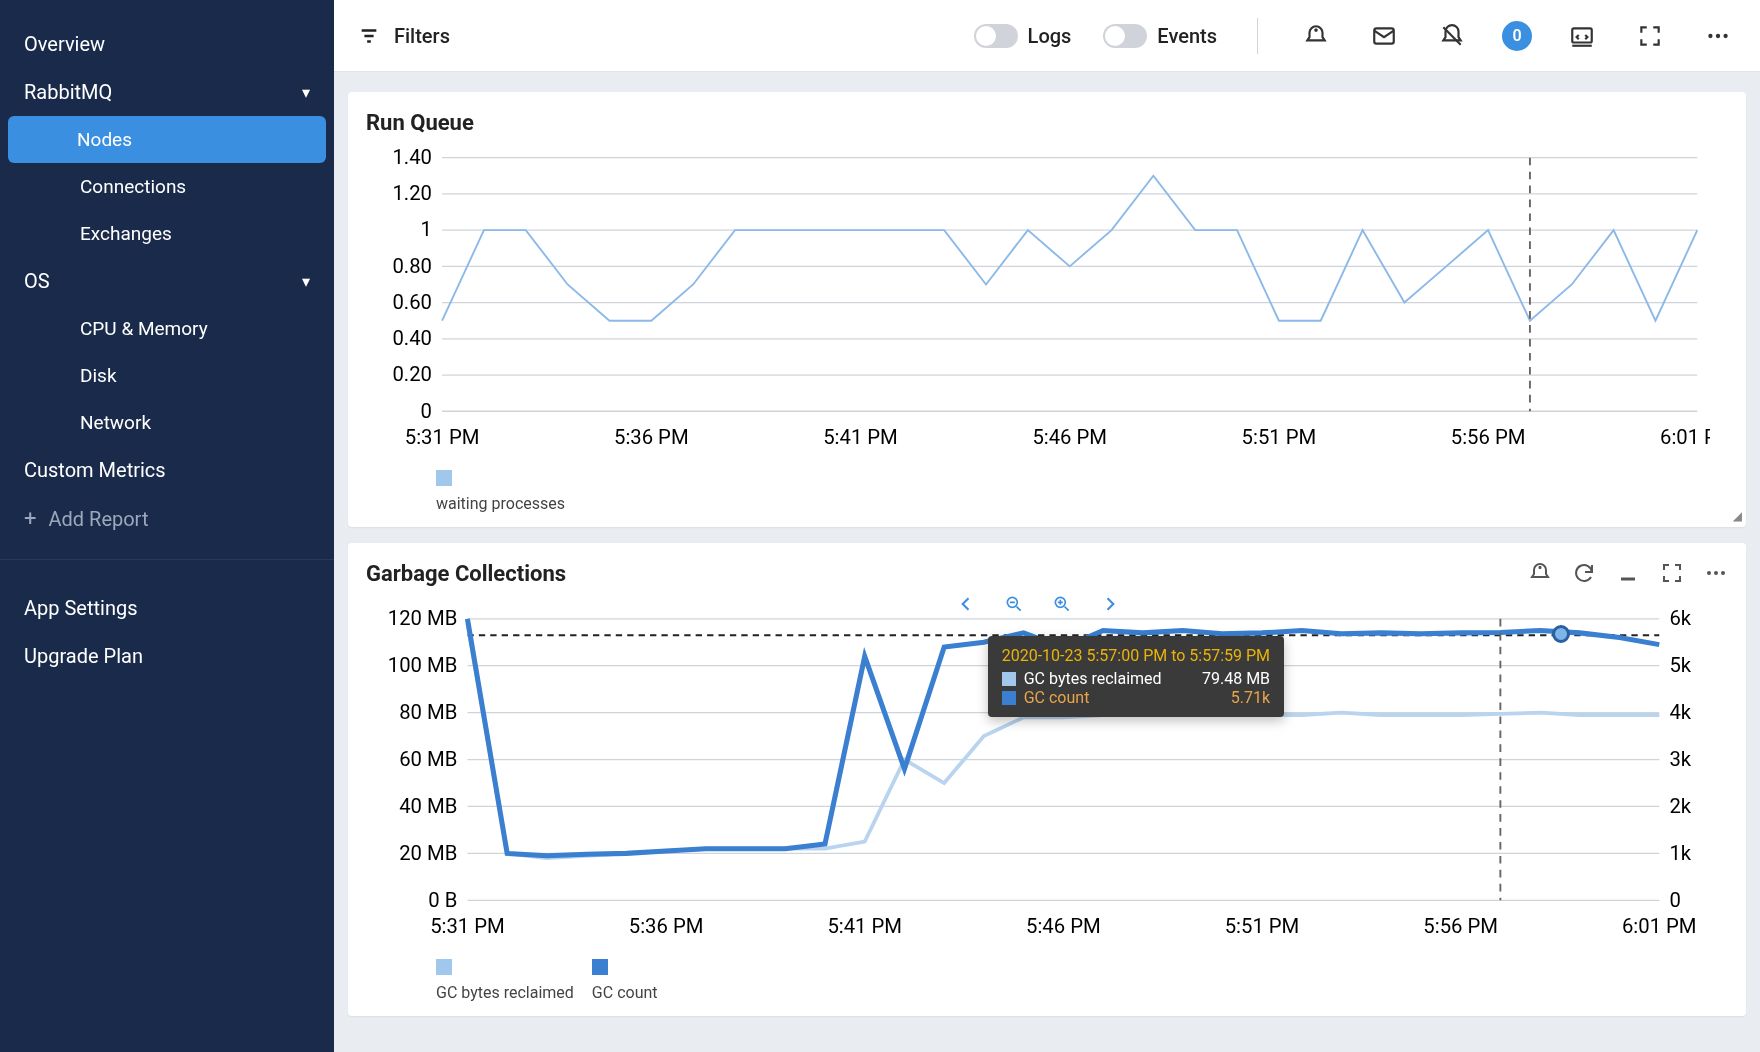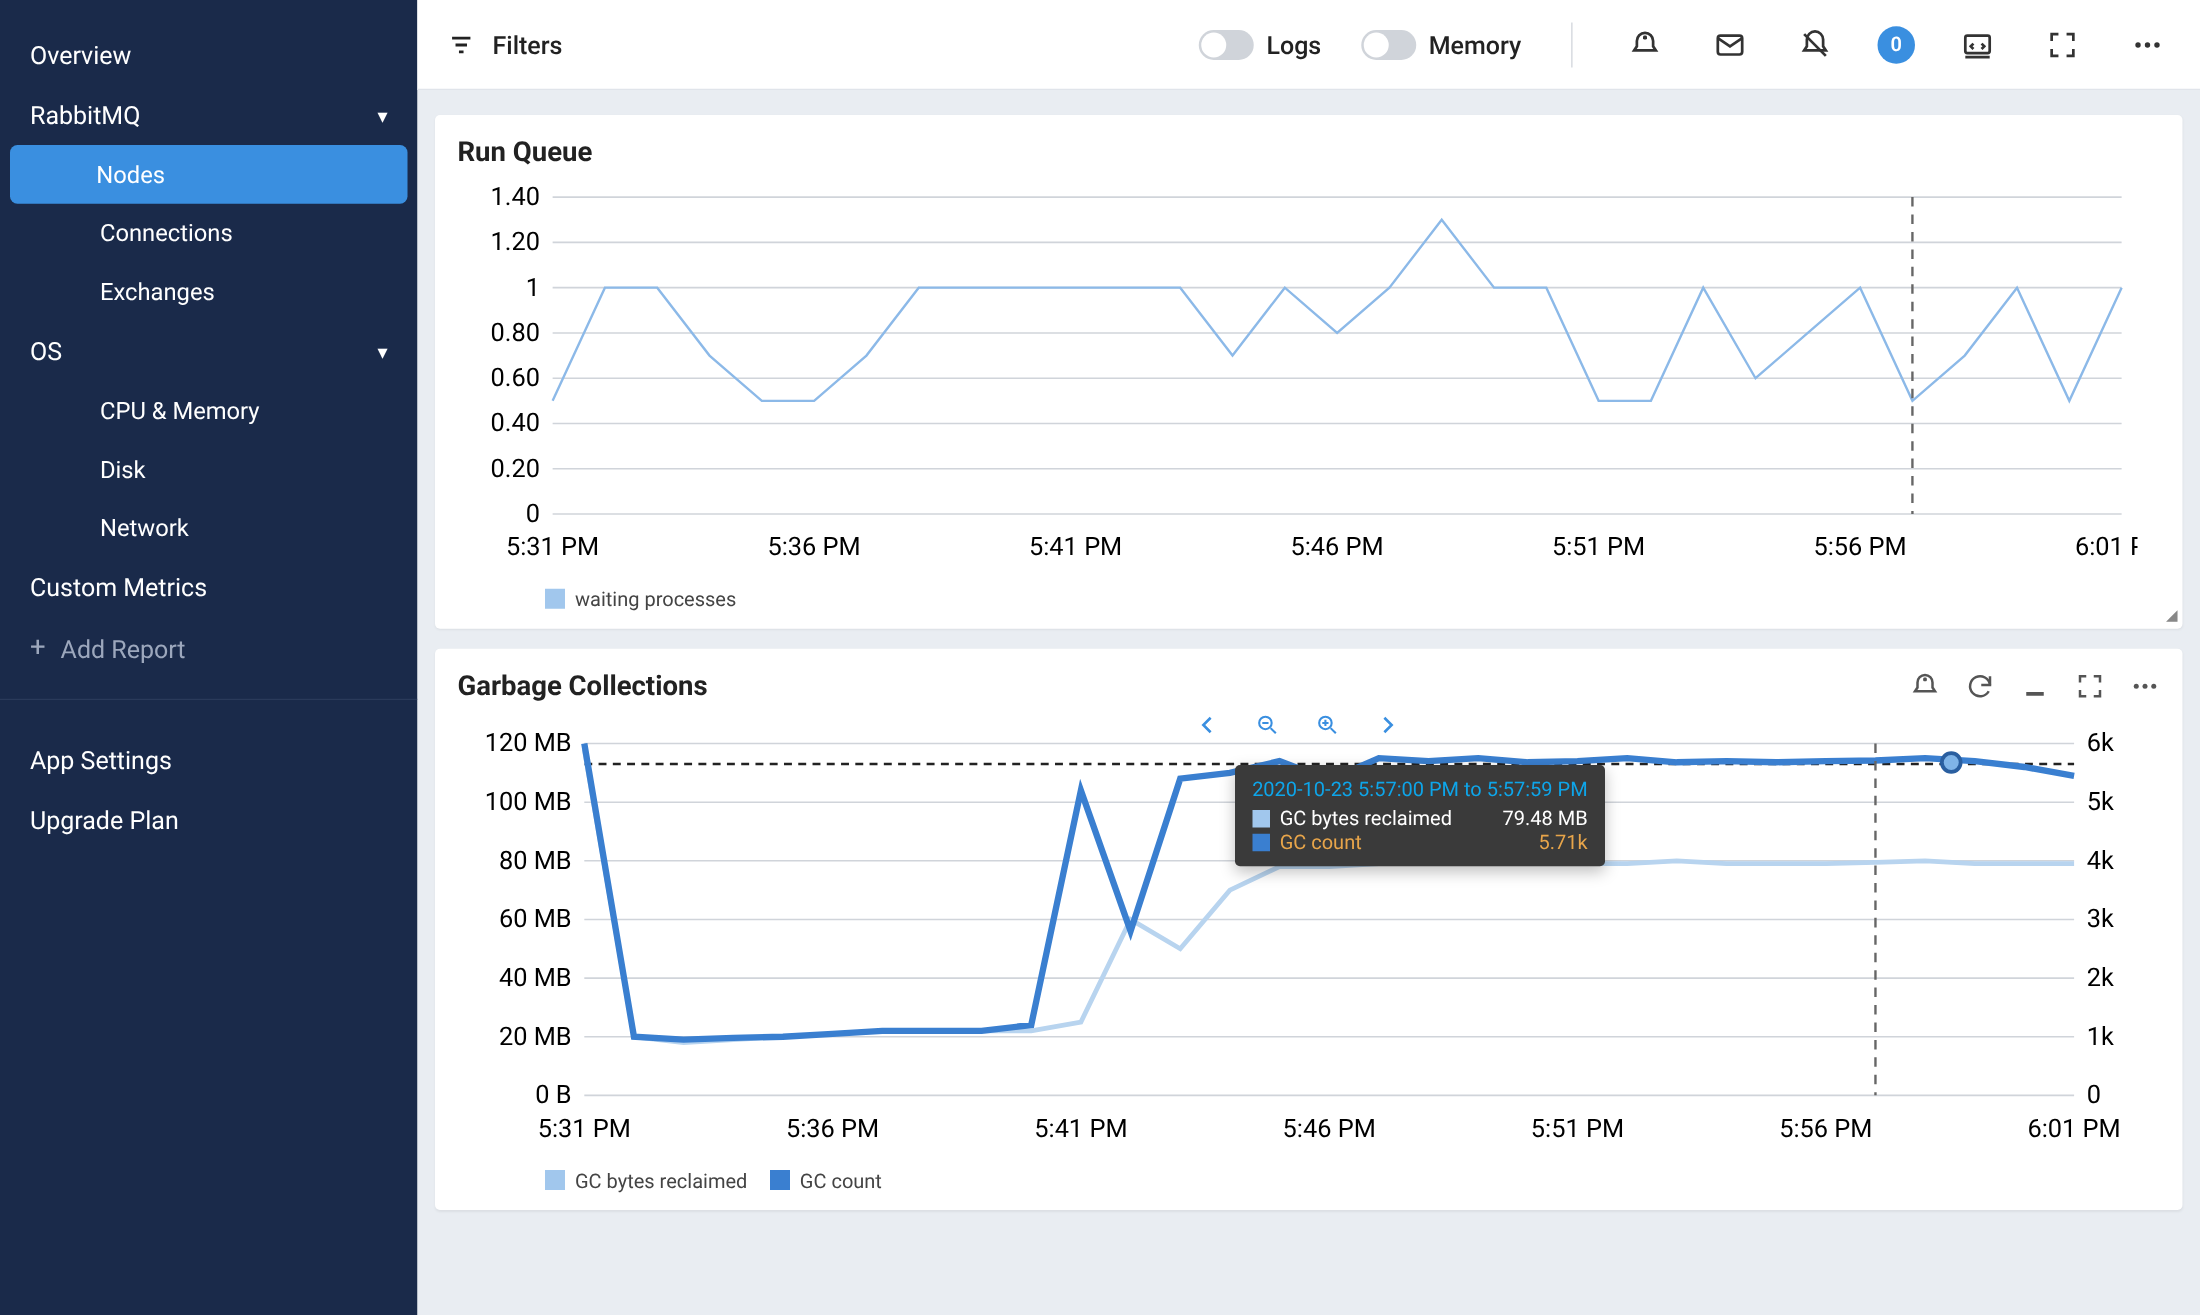--- a/index.html
+++ b/index.html
@@ -36,29 +36,29 @@
 .panel-tools .tbtn { cursor: pointer; }
 .panel-tools svg { width: 24px; height: 24px; }
 
 .chart-wrap { position: relative; }
 .chart { width: 100%; display: block; }
 .series-line { fill: none; stroke: #8cb9e8; stroke-width: 1.5; }
 .series-line.thick { stroke: #3a7fd0; stroke-width: 4; }
 .series-line.light { stroke: #b8d4ef; stroke-width: 3; }
 .crosshair { stroke: #666; stroke-width: 1.5; stroke-dasharray: 6 5; }
 .legend { display: flex; gap: 18px; padding: 8px 0 0 70px; font-size: 16px; color: #444; }
-.legend .lg { display: flex; align-items: center; gap: 8px; }
+.legend .lg { display: flex; align-items: flex-start; gap: 8px; flex-direction: column; }
 .legend .sw { width: 16px; height: 16px; }
 
 .chart-nav { display:flex; gap: 28px; color: #3a8fe0; position:absolute; left:50%; transform:translateX(-50%); top:-2px; }
 .chart-nav .nbtn { cursor:pointer; }
 .chart-nav svg { width:20px; height:20px; }
 
 .tooltip { position: absolute; background: #3a3a3a; color: #fff; padding: 10px 14px; border-radius: 4px; font-size: 16px; box-shadow: 0 4px 12px rgba(0,0,0,0.25); }
-.tooltip .tt-head { color: #0ea5e9; margin-bottom: 4px; white-space: nowrap; }
+.tooltip .tt-head { color: #eab308; margin-bottom: 4px; white-space: nowrap; }
 .tooltip .tt-row { display: flex; align-items: center; gap: 8px; white-space: nowrap; }
 .tooltip .tt-row.sel { color: #e8a54a; }
 .tooltip .swsm { width: 14px; height: 14px; }
 .tooltip .val { margin-left: auto; padding-left: 24px; }
 
 .marker { position:absolute; width:18px; height:18px; border:3px solid #2a5fa0; background:#7fb4e8; border-radius:50%; transform:translate(-50%,-50%); }
 .resize-handle { position:absolute; right:4px; bottom:4px; color:#888; font-size:12px; }
 </style>
 </head>
 <body>
@@ -119,21 +119,21 @@
           </svg>
         <span>Filters</span>
       </div>
       <div class="spacer"></div>
       <div class="toggle-group">
           <div class="toggle"></div>
           <span>Logs</span>
         </div>
       <div class="toggle-group">
           <div class="toggle"></div>
-          <span>Memory</span>
+          <span>Events</span>
         </div>
       <div class="vdiv"></div>
       <div class="icon-btn">
           <svg viewBox="0 0 24 24" fill="none" stroke="currentColor" stroke-width="2">
             <path d="M12 3a6 6 0 0 0-6 6v4l-2 3h16l-2-3V9a6 6 0 0 0-6-6z"></path>
             <path d="M12 5v3M10.5 6.5h3"></path>
           </svg>
         </div>
       <div class="icon-btn">
           <svg viewBox="0 0 24 24" fill="none" stroke="currentColor" stroke-width="2">

